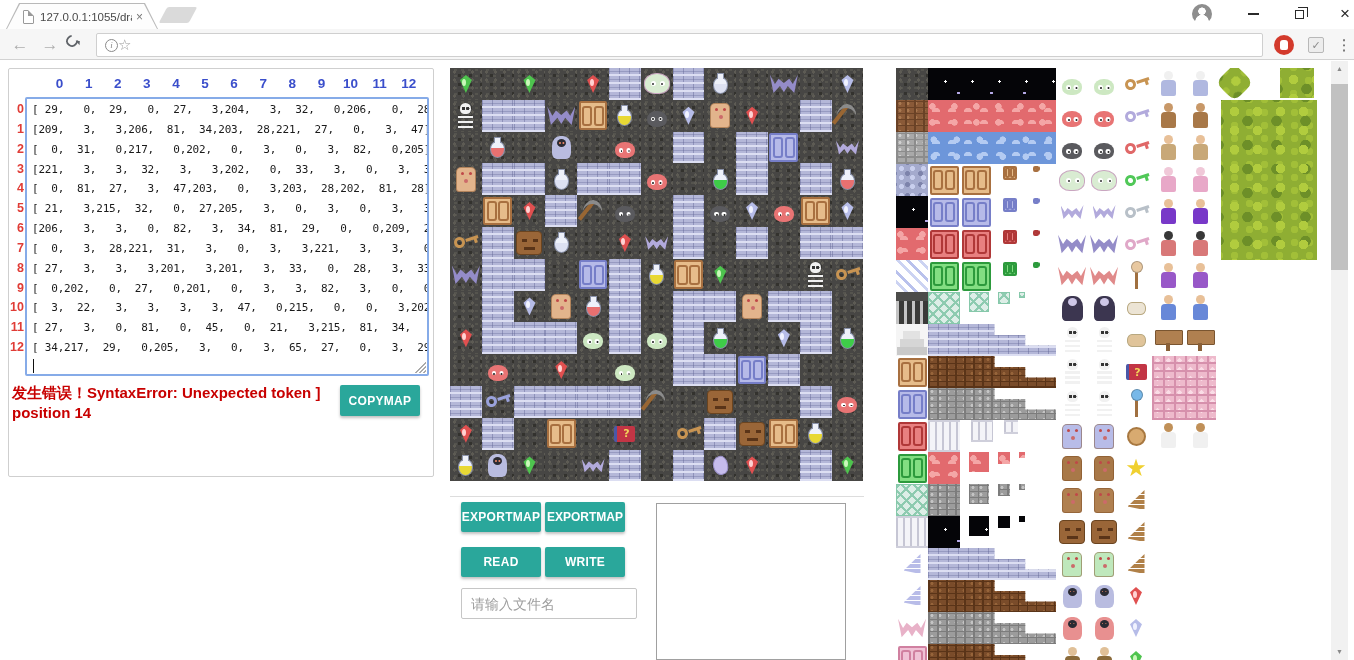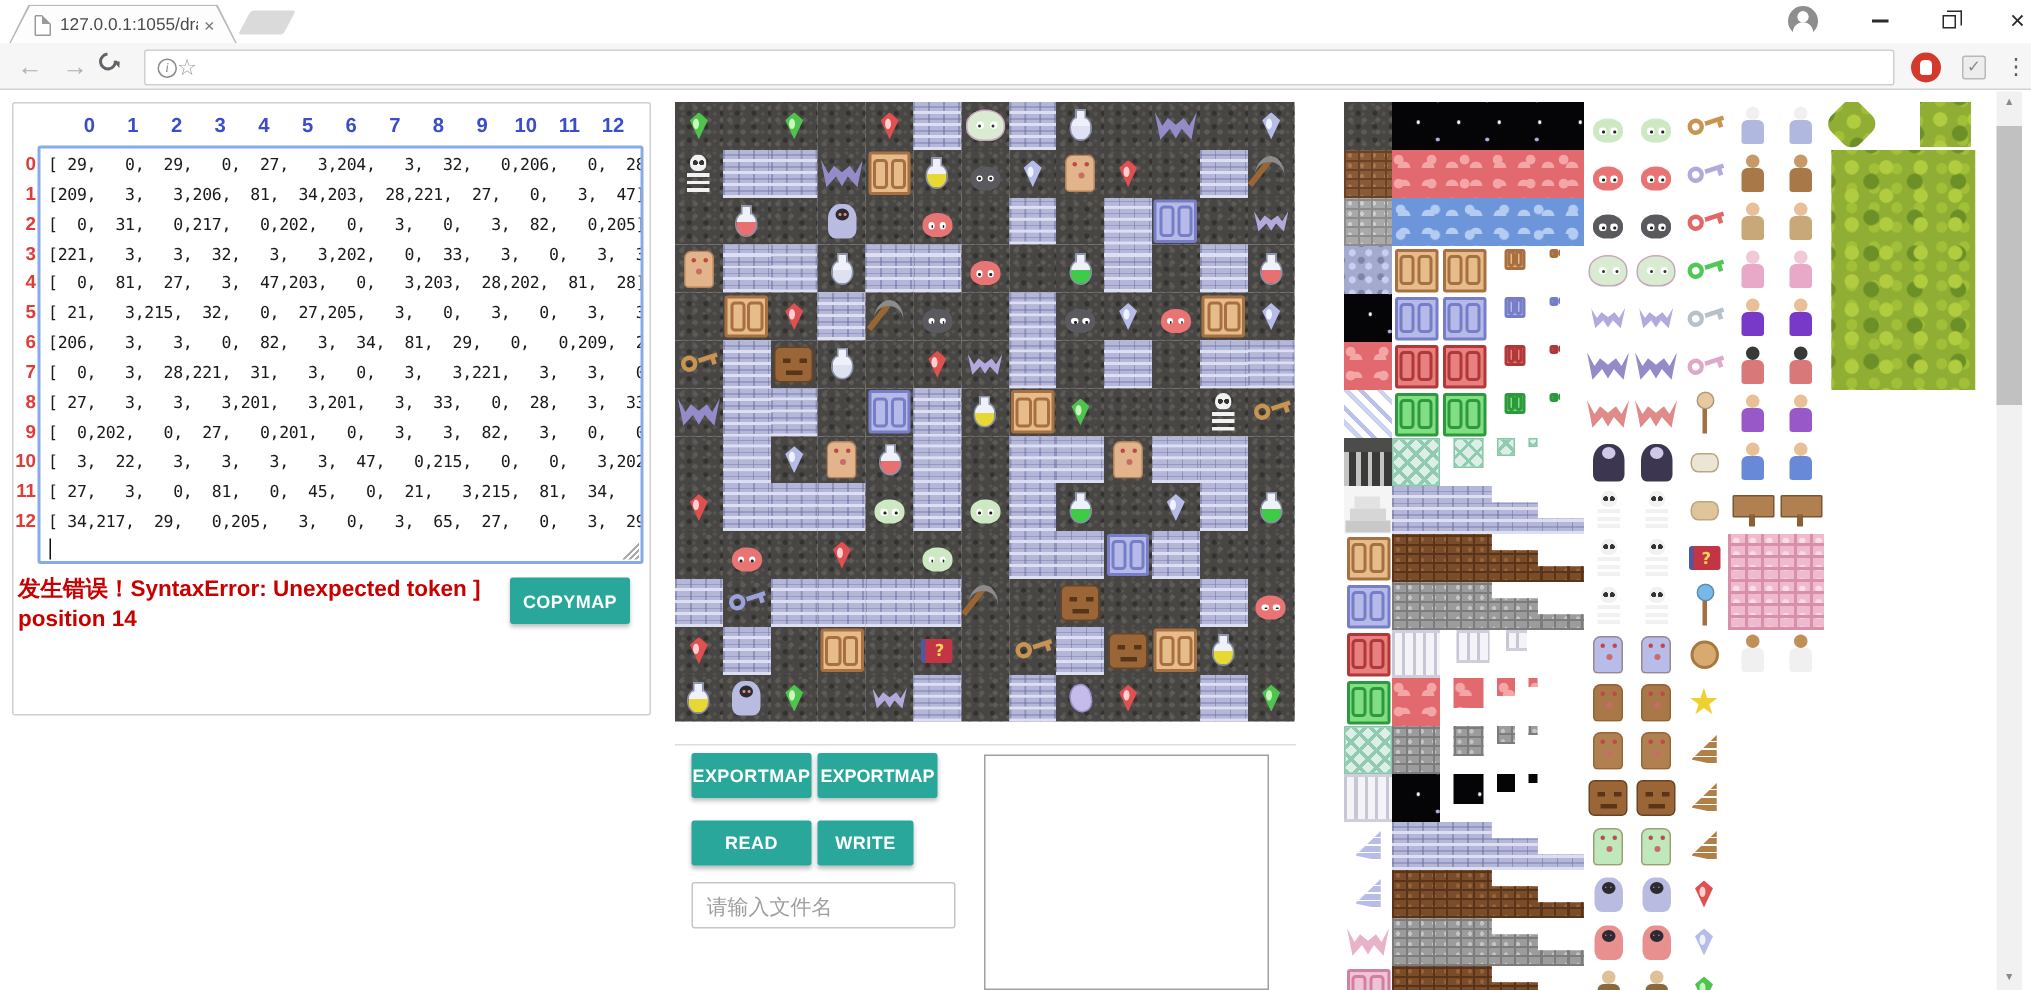--- a/index.html
+++ b/index.html
@@ -60,21 +60,21 @@
   #error-msg{position:absolute;left:3px;top:314px;width:334px;color:var(--error,#c80000);font-size:15px;font-weight:bold;line-height:20px}
   .teal-btn{background:var(--accent,#2aa79b);color:#fff;border:none;border-radius:2px;font-size:12px;font-weight:bold;font-family:"Liberation Sans",sans-serif;letter-spacing:.3px;box-shadow:0 2px 3px rgba(0,0,0,.25);display:flex;align-items:center;justify-content:center;cursor:pointer}
   #btn-copymap{position:absolute;left:331px;top:316px;width:80px;height:31px}
 
   
   #map-canvas{position:absolute;left:450px;top:68px;width:413.4px;height:413.4px;display:grid;grid-template-columns:repeat(13,1fr);grid-template-rows:repeat(13,1fr)}
   #mid-divider{position:absolute;left:450px;top:496px;width:414px;height:1px;background:#ddd}
   #btn-clearmap{position:absolute;left:461px;top:502px;width:80px;height:30px}
   #btn-exportmap{position:absolute;left:545px;top:502px;width:80px;height:30px;letter-spacing:0}
   #btn-read{position:absolute;left:461px;top:547px;width:80px;height:30px}
-  #btn-write{position:absolute;left:545px;top:547px;width:64px;height:30px}
+  #btn-write{position:absolute;left:545px;top:547px;width:80px;height:30px}
   #file-input{position:absolute;left:461px;top:588px;width:176px;height:31px;border:1px solid #c6c6c6;border-radius:2px;padding:0 9px;font-size:14px;font-family:"Liberation Sans",sans-serif;color:#333}
   #file-input::placeholder{color:#9e9e9e}
   #export-output-box{position:absolute;left:656px;top:503px;width:190px;height:157px;border:1px solid #a0a0a0;background:#fff}
 
   
   .tile{position:relative;display:flex;align-items:center;justify-content:center;overflow:hidden;flex:none}
   .shp{position:relative;display:block}
   .bg-none{background:transparent}
   .bg-floor{background-color:#474644;background-image:
     radial-gradient(circle,#5d5b54 1.6px,transparent 1.8px),

